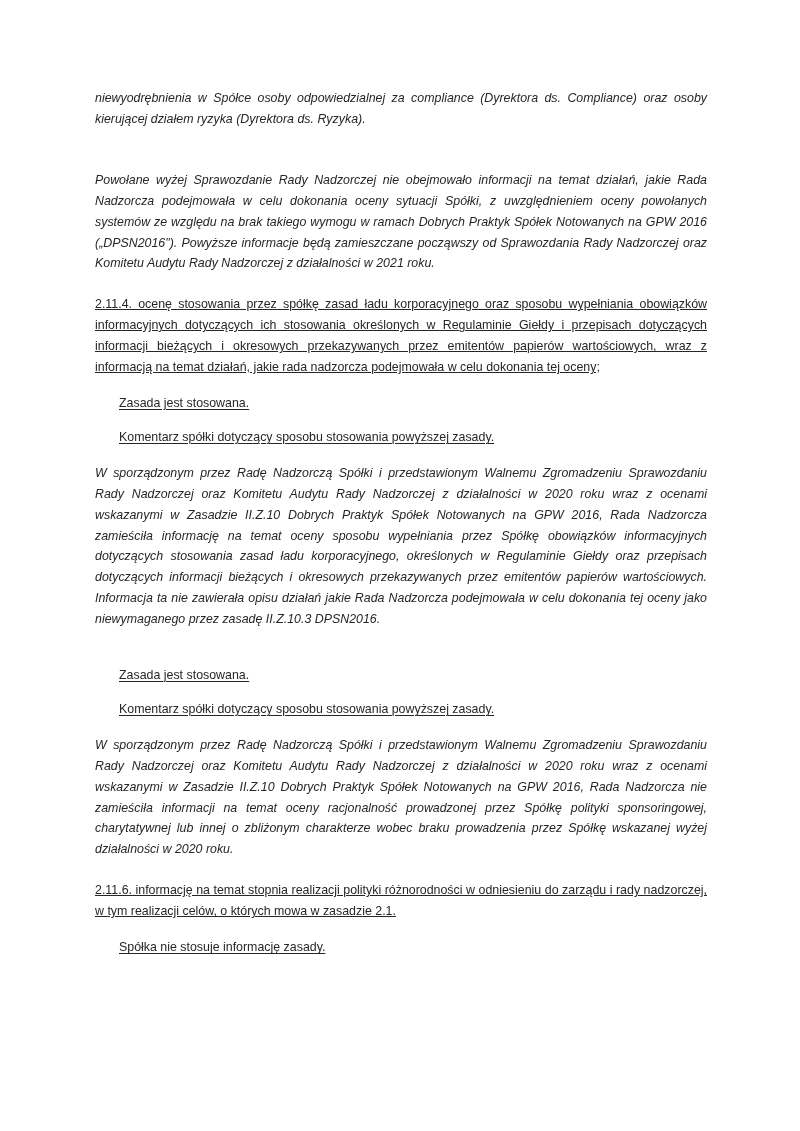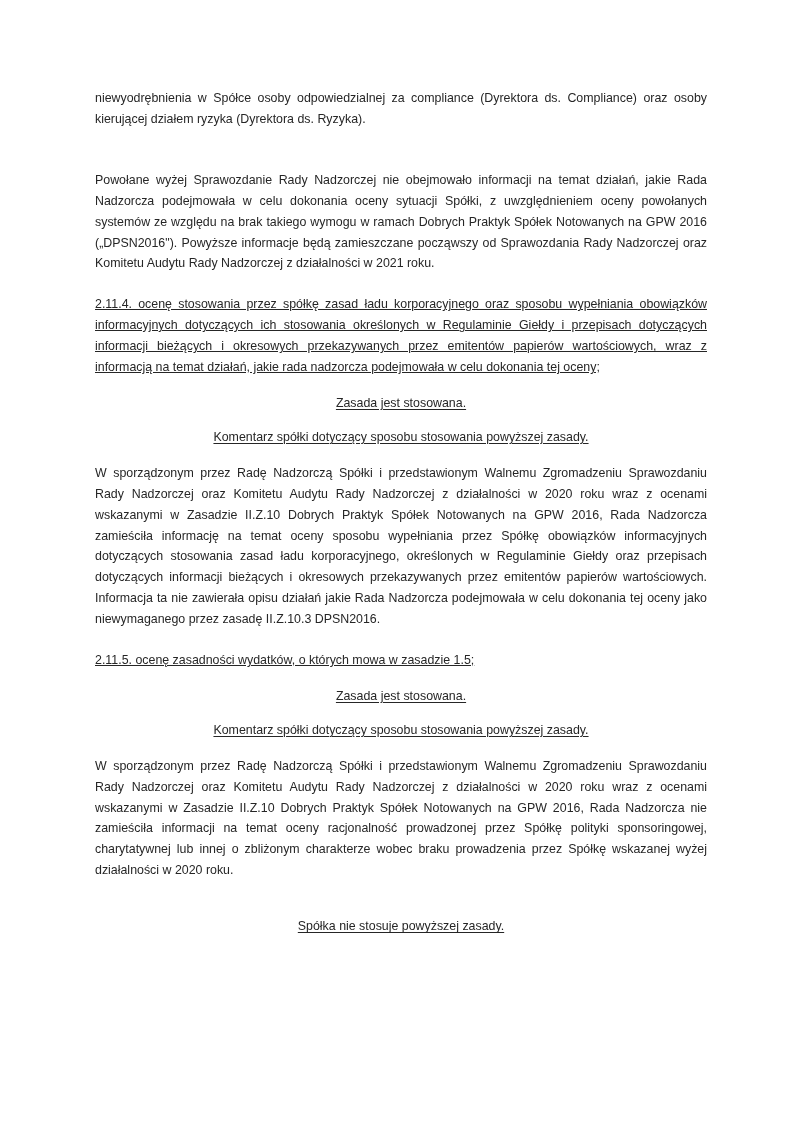--- a/index.html
+++ b/index.html
@@ -30,32 +30,34 @@
   p.block {
     margin: 0;
     font-size: 12.4px;
     line-height: 20.9px;
     text-align: justify;
     text-justify: inter-word;
     color: #262626;
     hyphens: none;
   }
   p.italic {
+    font-style: italic;
   }
   p.upright {
     font-style: normal;
     text-decoration: underline;
   }
   p.heading {
     font-style: normal;
     font-weight: 500;
     text-decoration: underline;
     text-underline-offset: 2px;
     text-decoration-thickness: 1px;
-    text-align: center;
+    text-align: left;
+    margin-left: 24px;
   }
   
   .gap-lg { height: 20px; }
   .gap-md { height: 15px; }
   .gap-sm { height: 13px; }
 </style>
 </head>
 <body>
 
 <div class="page">
@@ -74,30 +76,30 @@
 
     <p class="block heading">Zasada jest stosowana.</p>
     <div class="gap-sm"></div>
 
     <p class="block heading">Komentarz spółki dotyczący sposobu stosowania powyższej zasady.</p>
     <div class="gap-md"></div>
 
     <p class="block italic">W sporządzonym przez Radę Nadzorczą Spółki i przedstawionym Walnemu Zgromadzeniu Sprawozdaniu Rady Nadzorczej oraz Komitetu Audytu Rady Nadzorczej z działalności w 2020 roku wraz z ocenami wskazanymi w Zasadzie II.Z.10 Dobrych Praktyk Spółek Notowanych na GPW 2016, Rada Nadzorcza zamieściła informację na temat oceny sposobu wypełniania przez Spółkę obowiązków informacyjnych dotyczących stosowania zasad ładu korporacyjnego, określonych w Regulaminie Giełdy oraz przepisach dotyczących informacji bieżących i okresowych przekazywanych przez emitentów papierów wartościowych. Informacja ta nie zawierała opisu działań jakie Rada Nadzorcza podejmowała w celu dokonania tej oceny jako niewymaganego przez zasadę II.Z.10.3 DPSN2016.</p>
     <div class="gap-lg"></div>
 
-    <p class="block upright">2.11.5. ocenę zasadności wydatków, o których mowa w zasadzie 1.5;</p>
     <div class="gap-md"></div>
 
     <p class="block heading">Zasada jest stosowana.</p>
     <div class="gap-sm"></div>
 
     <p class="block heading">Komentarz spółki dotyczący sposobu stosowania powyższej zasady.</p>
     <div class="gap-md"></div>
 
     <p class="block italic">W sporządzonym przez Radę Nadzorczą Spółki i przedstawionym Walnemu Zgromadzeniu Sprawozdaniu Rady Nadzorczej oraz Komitetu Audytu Rady Nadzorczej z działalności w 2020 roku wraz z ocenami wskazanymi w Zasadzie II.Z.10 Dobrych Praktyk Spółek Notowanych na GPW 2016, Rada Nadzorcza nie zamieściła informacji na temat oceny racjonalność prowadzonej przez Spółkę polityki sponsoringowej, charytatywnej lub innej o zbliżonym charakterze wobec braku prowadzenia przez Spółkę wskazanej wyżej działalności w 2020 roku.</p>
     <div class="gap-lg"></div>
 
+    <p class="block upright">2.11.6. informację na temat stopnia realizacji polityki różnorodności w odniesieniu do zarządu i rady nadzorczej, w tym realizacji celów, o których mowa w zasadzie 2.1.</p>
     <div class="gap-md"></div>
 
-    <p class="block heading">Spółka nie stosuje powyższej zasady.</p>
+    <p class="block heading">Spółka nie stosuje informację zasady.</p>
 
   </div>
 </div>
 
 </body></html>

